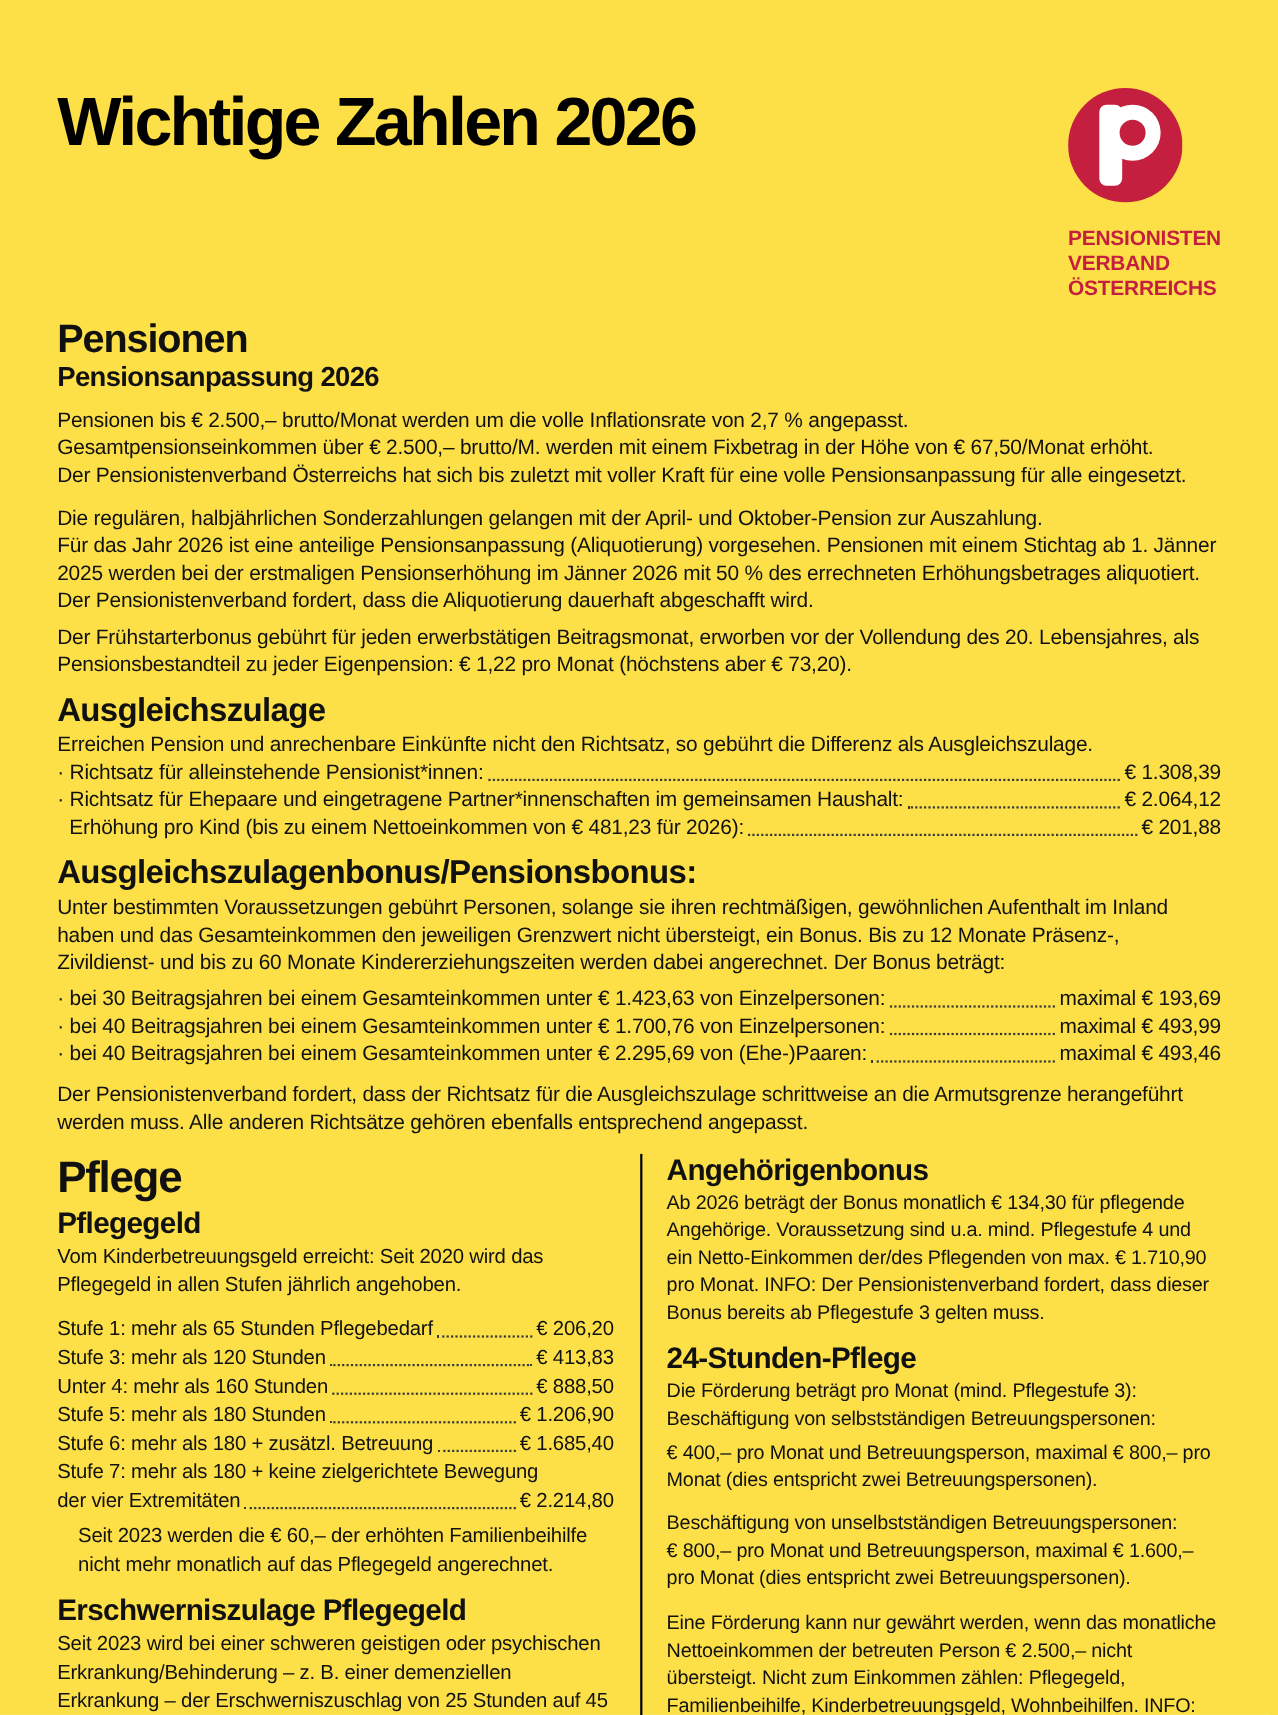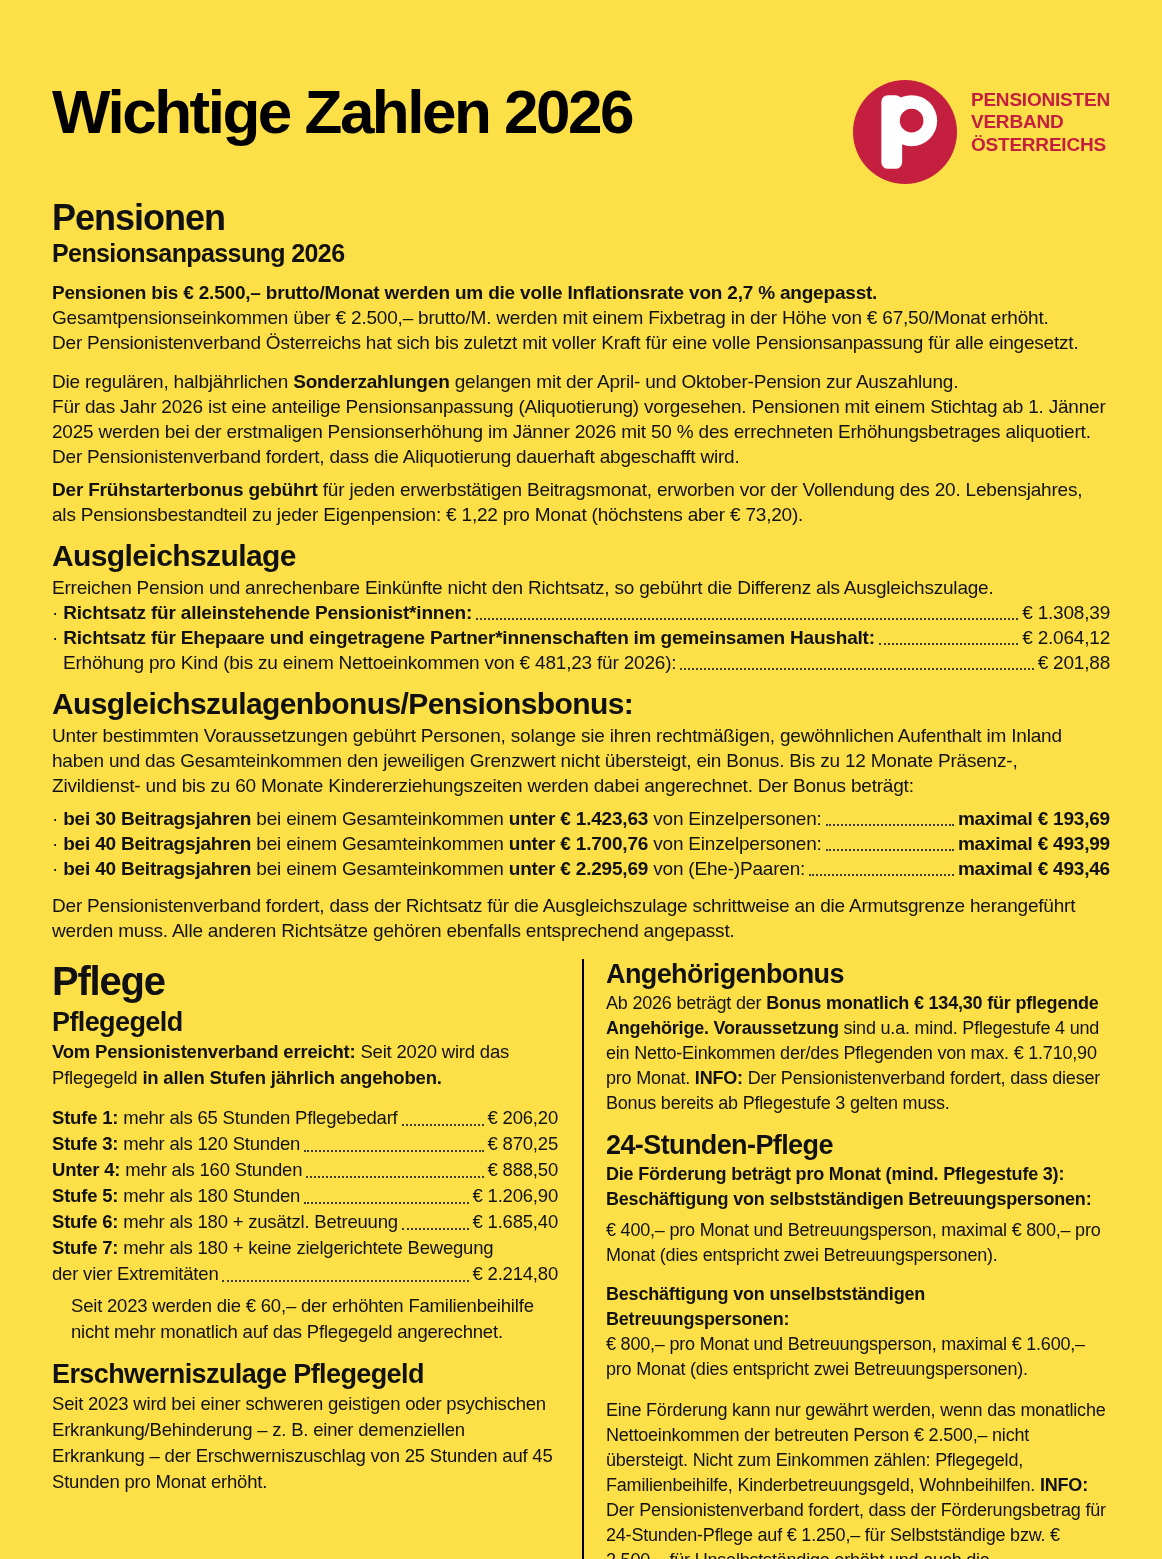--- a/index.html
+++ b/index.html
@@ -1,25 +1,25 @@
 <!DOCTYPE html>
 <html lang="de"><head>
 <meta charset="utf-8">
 <style>
   html,body{margin:0;padding:0;background:#fff;}
   .page{
     position:relative;width:1162px;height:1559px;box-sizing:border-box;
     padding:80px 52px 0 52px;overflow:hidden;background:#fde047;color:#111;
     font-family:"Liberation Sans",sans-serif;
   }
-  .b{font-weight:700;}
+  .b{font-weight:400;}
   
   .header{display:flex;justify-content:space-between;align-items:flex-start;}
   .title{margin:0;font-size:62px;line-height:1.02;font-weight:700;letter-spacing:-2.5px;color:#000;}
-  .logo{display:flex;align-items:flex-start;gap:14px;margin-top:0;}
+  .logo{display:flex;align-items:flex-start;gap:14px;margin-top:0;flex-direction:column;}
   .logo-mark{width:104px;height:104px;display:block;}
   .logo-text{color:#C51F3F;font-weight:700;font-size:19px;line-height:1.18;letter-spacing:-0.2px;padding-top:9px;}
   
   .h2{margin:14px 0 0;font-size:36px;line-height:40px;font-weight:700;letter-spacing:-1px;}
   .h3{margin:0 0 12px;font-size:25px;line-height:30px;font-weight:700;letter-spacing:-0.6px;}
   .body{font-size:19px;line-height:25px;letter-spacing:-0.2px;}
   .para{margin:0 0 14px;}
   .para.tight{margin:0 0 8px;}
   .h4{margin:14px 0 4px;font-size:30px;line-height:30px;font-weight:700;letter-spacing:-0.6px;}
   .row{display:flex;align-items:baseline;line-height:25px;}
@@ -112,31 +112,31 @@
       <span class="amt b">maximal € 493,46</span>
     </div>
     <div class="para" style="margin-top:12px;">Der Pensionistenverband fordert, dass der Richtsatz für die Ausgleichszulage schrittweise an die Armutsgrenze herangeführt werden muss. Alle anderen Richtsätze gehören ebenfalls entsprechend angepasst.</div>
   </div>
 
   <div class="cols">
 
     <div class="col-left">
       <div class="h2-pflege">Pflege</div>
       <div class="colhead">Pflegegeld</div>
-      <div class="cpara"><span class="b">Vom Pensionistenverband erreicht:</span><span> Seit 2020 wird das Pflegegeld </span><span class="b">in allen Stufen jährlich angehoben.</span></div>
+      <div class="cpara"><span class="b">Vom Kinderbetreuungsgeld erreicht:</span><span> Seit 2020 wird das Pflegegeld </span><span class="b">in allen Stufen jährlich angehoben.</span></div>
 
       <div class="row">
         <span class="lbl"><span class="b">Stufe 1:</span><span> mehr als 65 Stunden Pflegebedarf </span></span>
         <span class="dots"></span>
         <span class="amt">€ 206,20</span>
       </div>
       <div class="row">
         <span class="lbl"><span class="b">Stufe 3:</span><span> mehr als 120 Stunden </span></span>
         <span class="dots"></span>
-        <span class="amt">€ 870,25</span>
+        <span class="amt">€ 413,83</span>
       </div>
       <div class="row">
         <span class="lbl"><span class="b">Unter 4:</span><span> mehr als 160 Stunden </span></span>
         <span class="dots"></span>
         <span class="amt">€ 888,50</span>
       </div>
       <div class="row">
         <span class="lbl"><span class="b">Stufe 5:</span><span> mehr als 180 Stunden </span></span>
         <span class="dots"></span>
         <span class="amt">€ 1.206,90</span>

